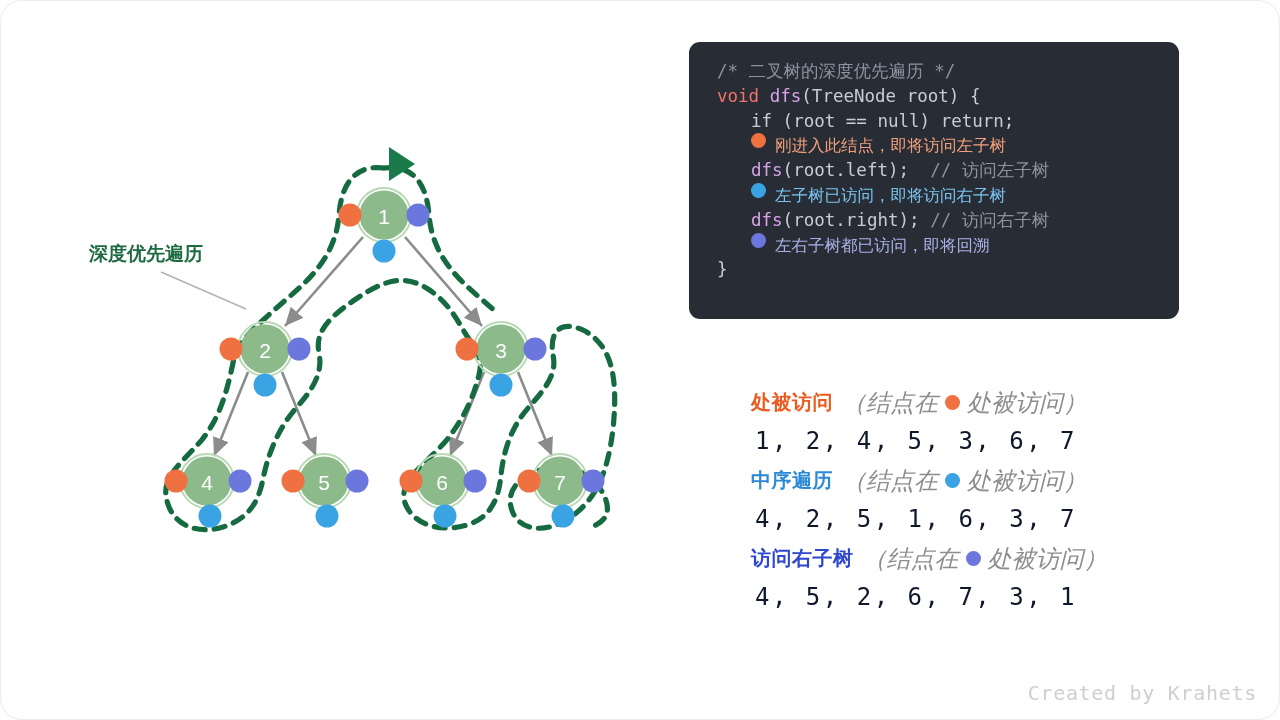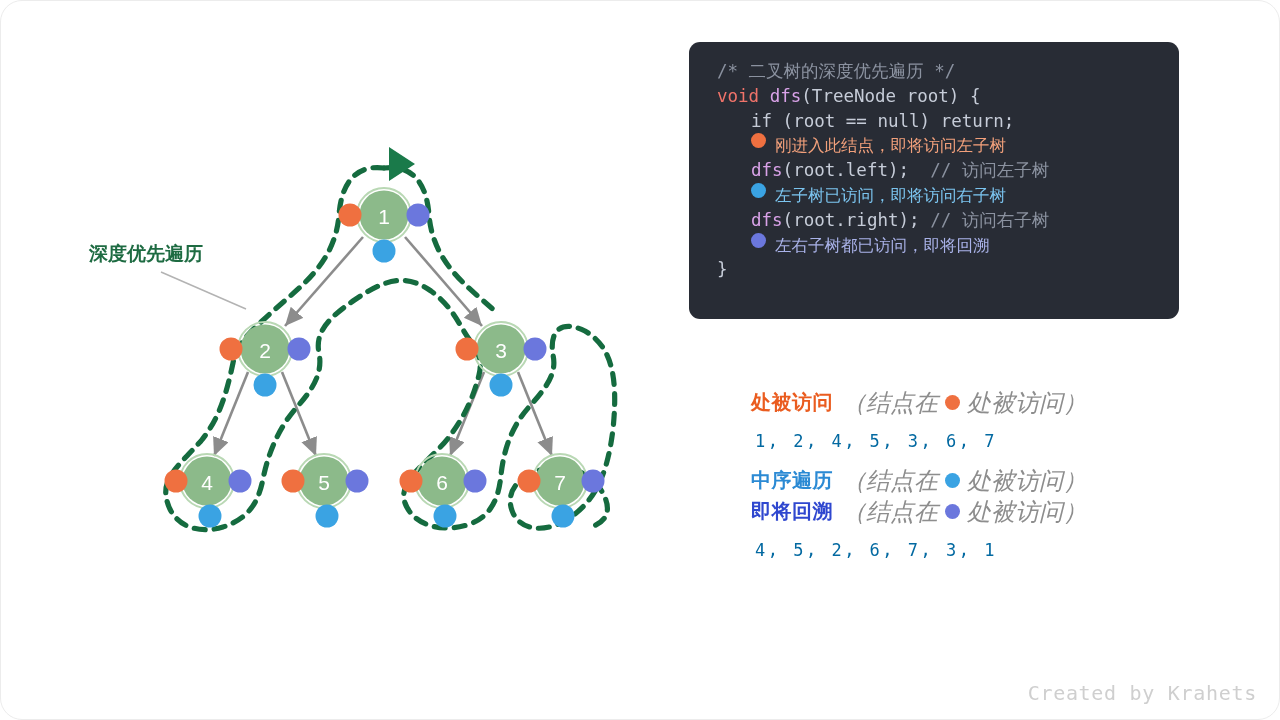--- a/index.html
+++ b/index.html
@@ -59,21 +59,21 @@
   .dot-blue{background:#3aa3e3;}
   .dot-indigo{background:#6b77dd;}
 
   
   #traversals{position:absolute;left:750px;top:386px;width:420px;}
   .trav-head{display:flex;align-items:center;gap:9px;height:31px;}
   .trav-title{font-size:20px;font-weight:bold;letter-spacing:.5px;}
   .trav-note{font-size:24px;color:#8d8d8d;display:flex;align-items:center;gap:7px;font-style:italic;}
   .trav-seq{
     font-family:"DejaVu Sans Mono","Liberation Mono",monospace;
-    font-size:17px;color:#0369a1;letter-spacing:2.5px;
+    font-size:24px;color:#0f172a;letter-spacing:2.5px;
     height:47px;line-height:47px;padding-left:4px;
   }
   .t-pre{color:#ea5c1f;}
   .t-in{color:#2b8ad4;}
   .t-post{color:#2f47cf;}
 
   
   #watermark{
     position:absolute;right:22px;bottom:14px;
     font-family:"DejaVu Sans Mono","Liberation Mono",monospace;
@@ -245,23 +245,24 @@
       <div class="trav-seq">1,  2,  4,  5,  3,  6,  7</div>
 
       <div class="trav-head">
         <span class="trav-title t-in">中序遍历</span>
         <span class="trav-note">
           <span>（结点在</span>
           <span class="dot dot-blue"></span>
           <span>处被访问）</span>
         </span>
       </div>
+      <div class="trav-seq">4,  2,  5,  1,  6,  3,  7</div>
 
       <div class="trav-head">
-        <span class="trav-title t-post">即将回溯</span>
+        <span class="trav-title t-post">访问右子树</span>
         <span class="trav-note">
           <span>（结点在</span>
           <span class="dot dot-indigo"></span>
           <span>处被访问）</span>
         </span>
       </div>
       <div class="trav-seq">4,  5,  2,  6,  7,  3,  1</div>
 
     </div>
 

